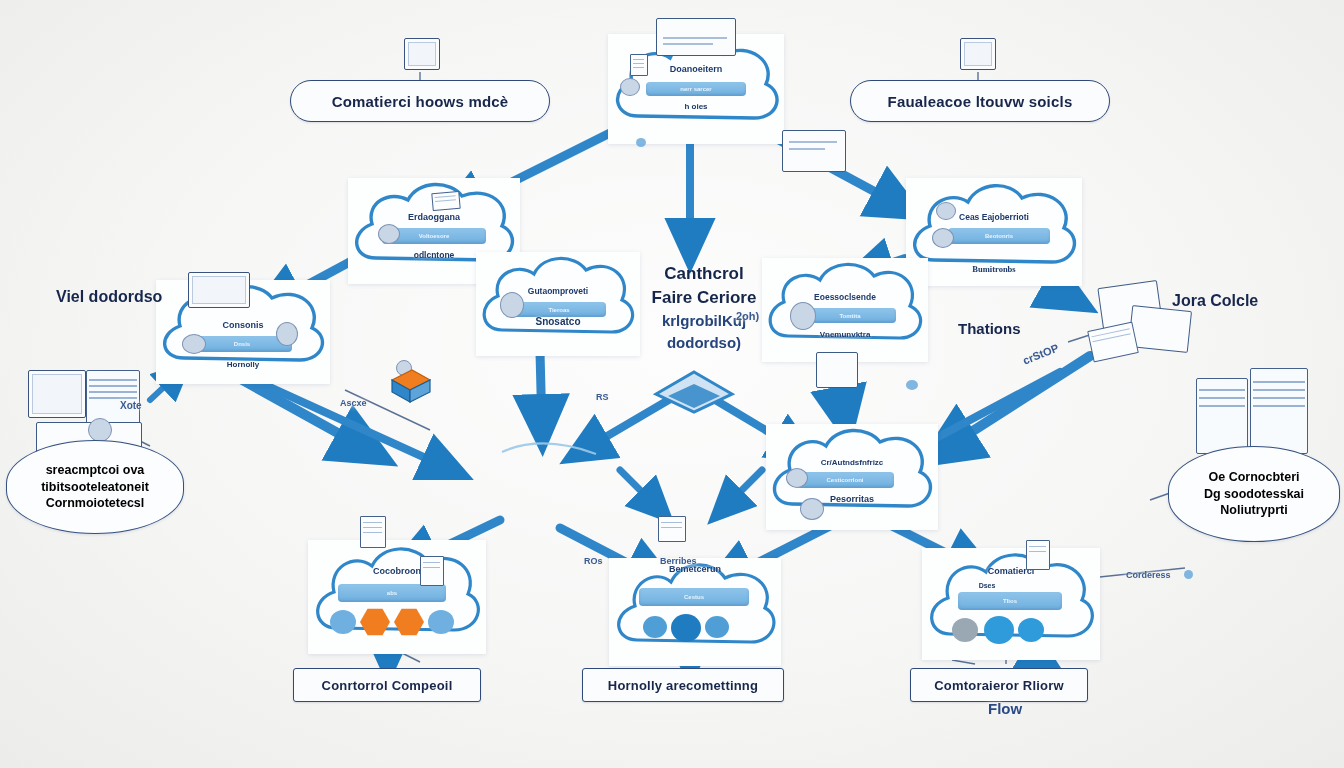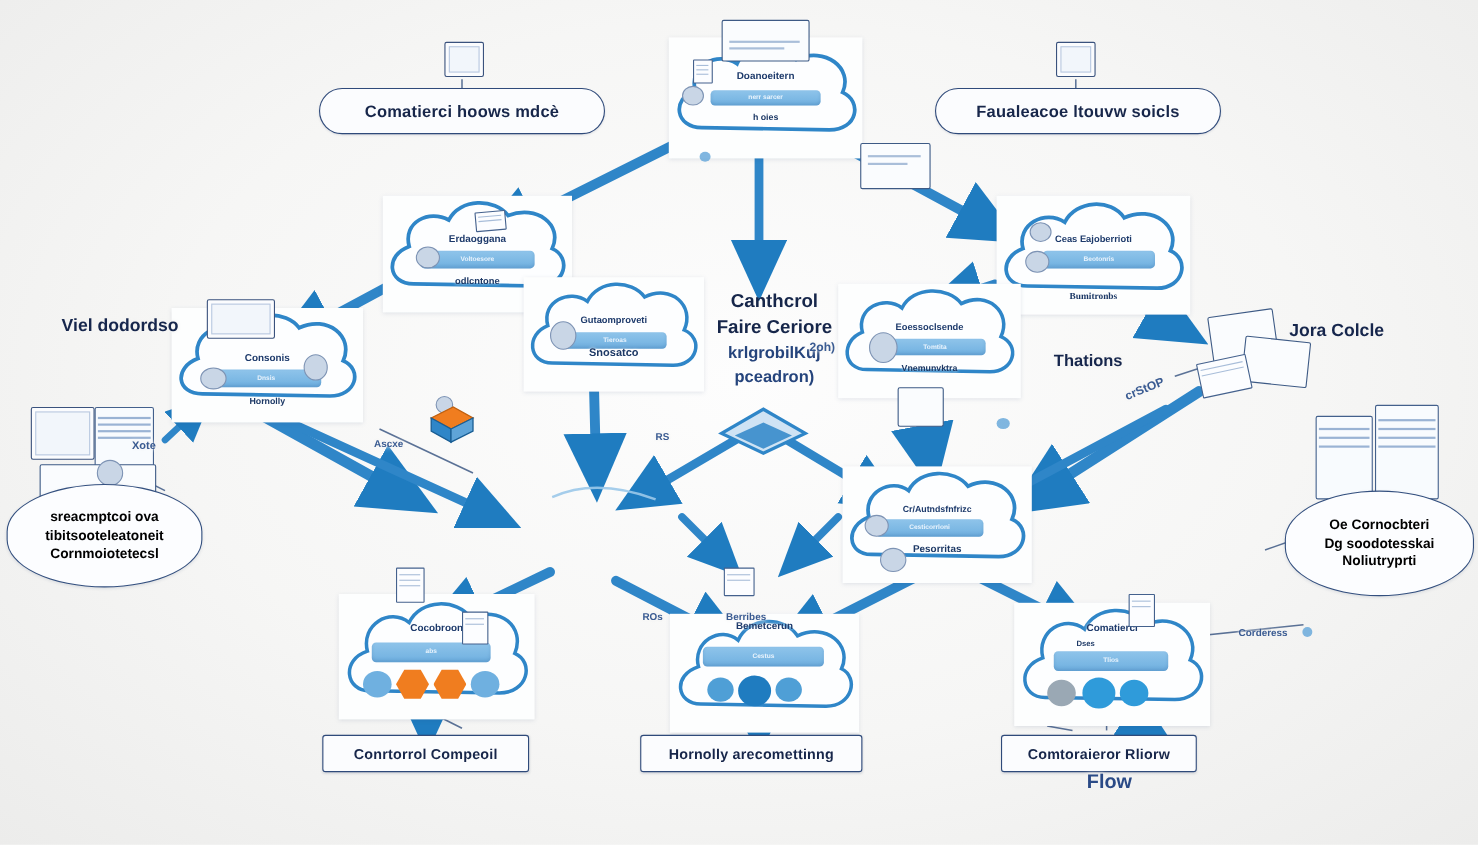--- a/index.html
+++ b/index.html
@@ -303,21 +303,21 @@
     <div class="bar" style="left:36px;top:44px;width:104px;height:18px;font-size:6px;">Tlios</div>
     <div class="chip circ" style="left:30px;top:70px;width:26px;height:24px;background:#9aa8b4;"></div>
     <div class="chip circ" style="left:62px;top:68px;width:30px;height:28px;background:#2f9bda;"></div>
     <div class="chip circ" style="left:96px;top:70px;width:26px;height:24px;background:#2f9bda;"></div>
   </div>
 
   <div style="position:absolute;left:614px;top:262px;width:180px;text-align:center;line-height:1.42;">
     <div style="font-size:17px;font-weight:700;color:#16264a;">Canthcrol</div>
     <div style="font-size:17px;font-weight:700;color:#16264a;">Faire Ceriore</div>
     <div style="font-size:15px;font-weight:700;color:#25447c;">krlgrobilKuj</div>
-    <div style="font-size:15px;font-weight:700;color:#25447c;">pceadron)</div>
+    <div style="font-size:15px;font-weight:700;color:#25447c;">dodordso)</div>
   </div>
 
   <svg style="position:absolute;left:652px;top:368px;width:84px;height:48px;">
     <path d="M42,4 L80,26 L42,44 L4,26 Z" fill="#cfe3f4" stroke="#2f86c8" stroke-width="3"></path>
     <path d="M42,16 L68,28 L42,40 L16,28 Z" fill="#2f86c8" opacity=".85"></path>
   </svg>
 
   <div class="glyph" style="left:28px;top:370px;width:130px;height:100px;">
     <div class="mon" style="position:absolute;left:0;top:0;width:56px;height:46px;">
       <div class="scr"></div>
@@ -407,21 +407,21 @@
     <div>
       <div>Oe Cornocbteri</div>
       <div>Dg soodotesskai</div>
       <div>Noliutryprti</div>
     </div>
   </div>
 
   <div class="ftext" style="left:56px;top:288px;font-size:16px;">Viel dodordso</div>
   <div class="ftext" style="left:1172px;top:292px;font-size:16px;">Jora Colcle</div>
   <div class="ftext" style="left:958px;top:320px;font-size:15px;">Thations</div>
-  <div class="ftext light" style="left:988px;top:700px;font-size:18px;">Flow</div>
+  <div class="ftext light" style="left:988px;top:700px;font-size:15px;">Flow</div>
   <div class="ftext tiny" style="left:1126px;top:570px;font-size:9px;">Corderess</div>
   <div class="ftext tiny" style="left:120px;top:400px;font-size:10px;">Xote</div>
   <div class="ftext tiny" style="left:340px;top:398px;font-size:9px;">Ascxe</div>
   <div class="ftext tiny" style="left:596px;top:392px;font-size:9px;">RS</div>
   <div class="ftext tiny" style="left:584px;top:556px;font-size:9px;">ROs</div>
   <div class="ftext tiny" style="left:660px;top:556px;font-size:9px;">Berribes</div>
   <div class="ftext tiny" style="left:736px;top:310px;font-size:11px;">2oh)</div>
   <div class="ftext tiny" style="left:1022px;top:348px;font-size:11px;transform:rotate(-22deg);">crStOP</div>
 
   <div class="glyph mon" style="left:404px;top:38px;width:34px;height:30px;">

